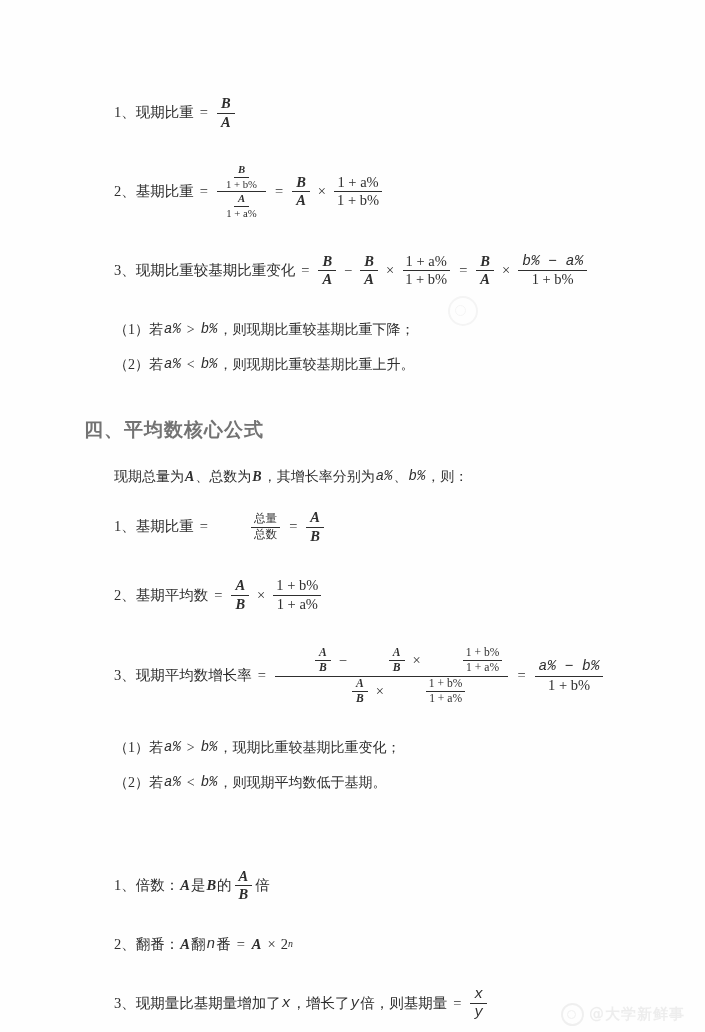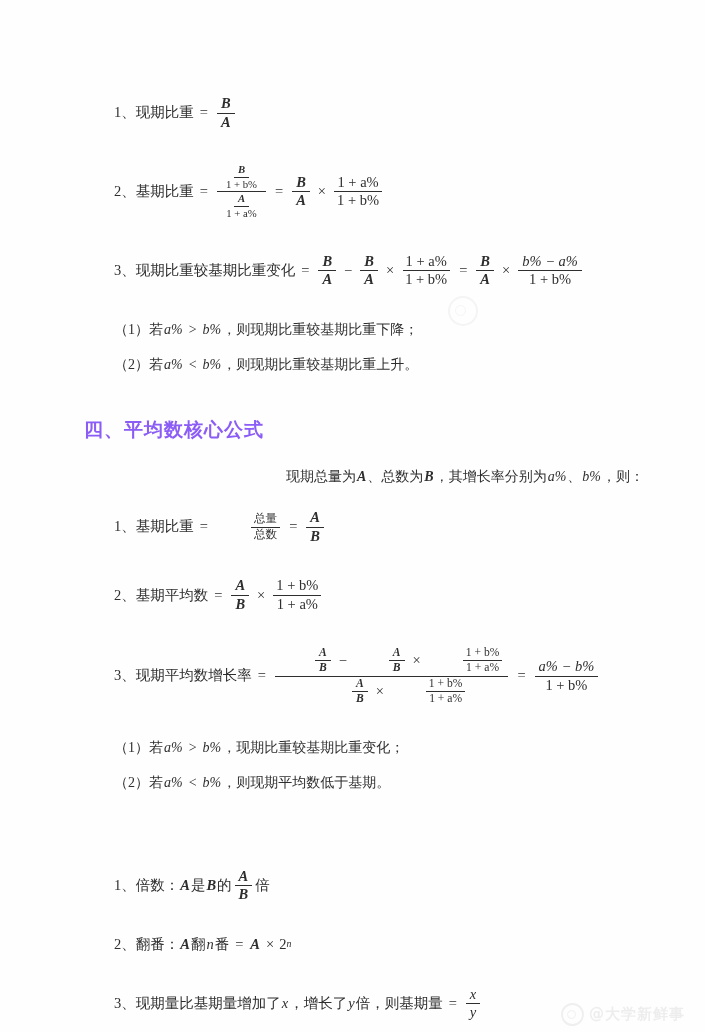--- a/index.html
+++ b/index.html
@@ -43,42 +43,42 @@
   .row-num {
     margin-left: 30px;
   }
   .row-cond {
     margin-left: 30px;
     font-size: 14px;
   }
   .intro {
     margin-left: 30px;
     font-size: 14px;
-    justify-content: flex-end;
   }
 
   .heading {
     font-family: "DejaVu Sans", "Liberation Sans", sans-serif;
     font-weight: bold;
     font-size: 19px;
-    color: #8b5cf6;
+    color: #737373;
     letter-spacing: 1px;
     white-space: nowrap;
   }
 
   
   .it {
     font-family: "Liberation Serif", "DejaVu Serif", serif;
     font-style: italic;
     font-weight: bold;
     padding: 0 1px;
   }
   .itn {
     font-style: italic;
     padding: 0 1px;
+    font-family: Liberation Mono, monospace;
   }
   .op {
     padding: 0 5px;
     font-style: normal;
   }
   .eq {
     padding: 0 6px;
   }
 
   

